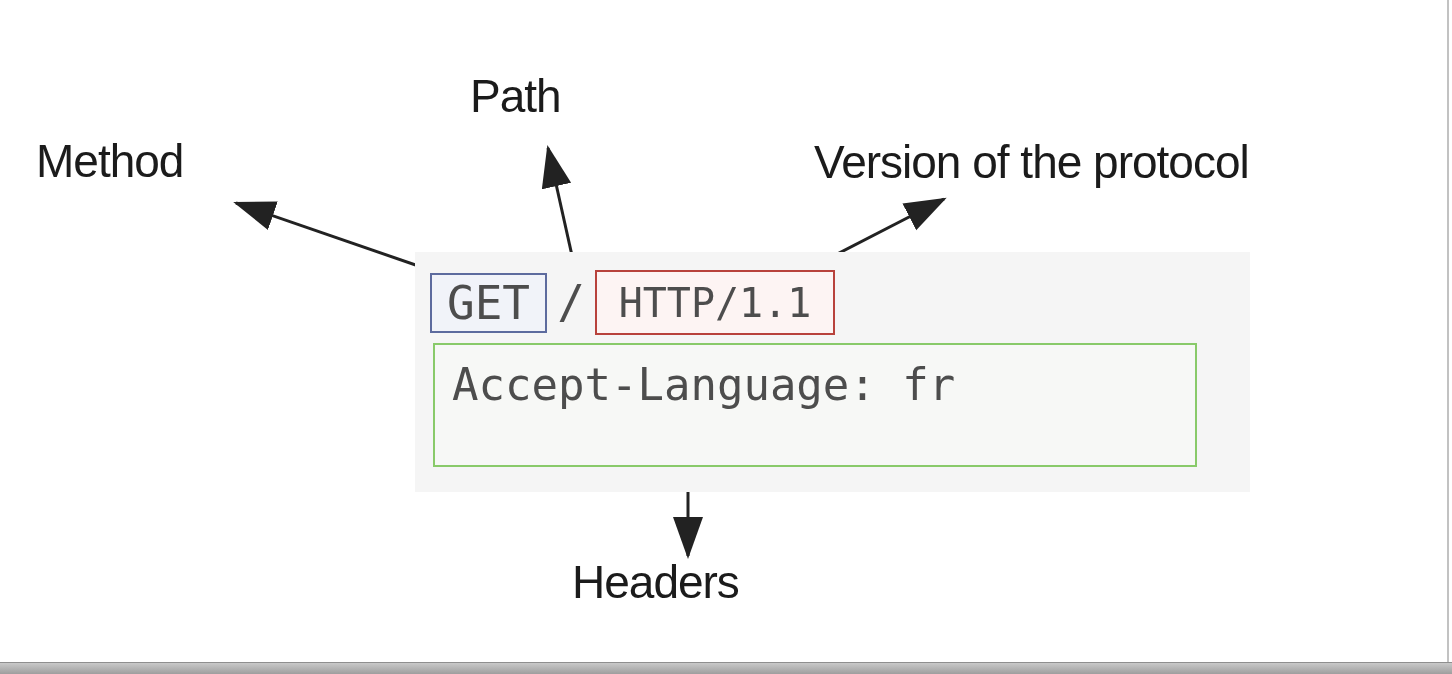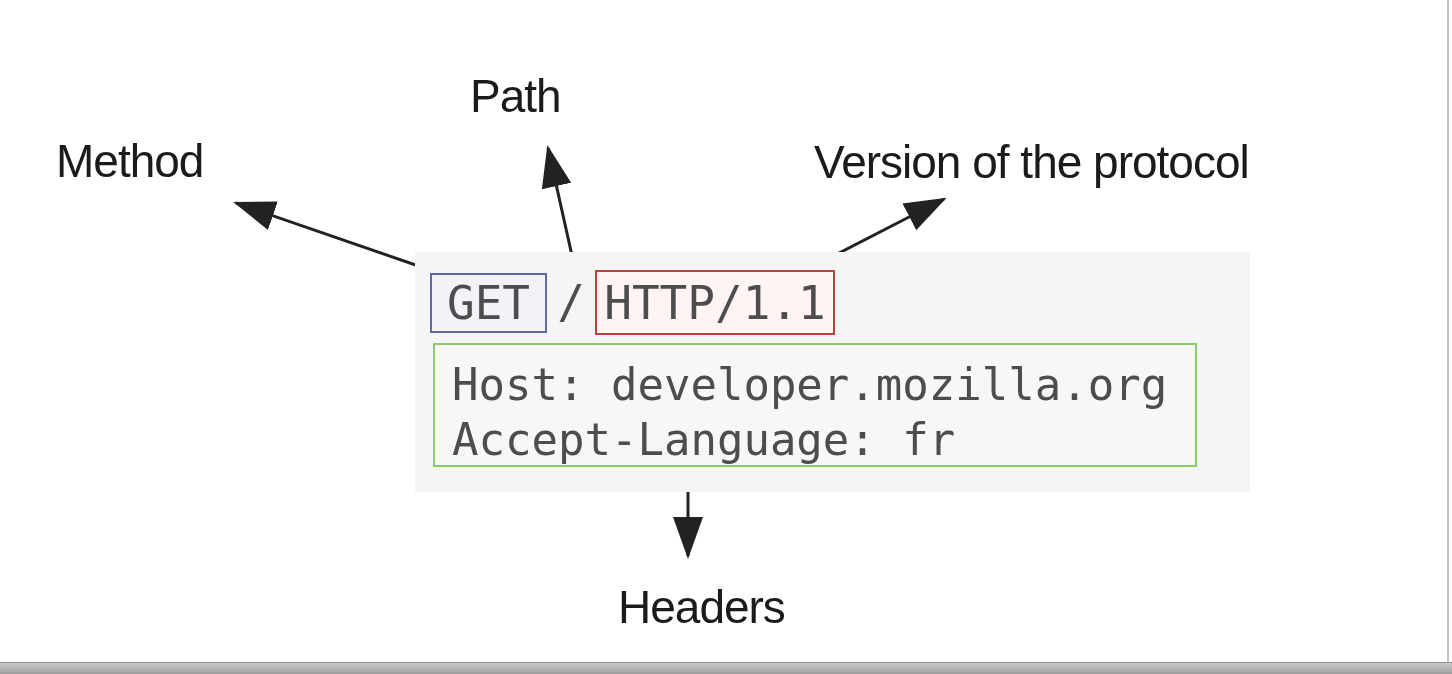--- a/index.html
+++ b/index.html
@@ -31,24 +31,24 @@
     fill: var(--arrow, #222222);
   }
   .diagram-label {
     position: absolute;
     font-size: 46px;
     line-height: 1.0;
     color: var(--label-text, #1b1b1b);
     white-space: nowrap;
     letter-spacing: -1px;
   }
-  .label-method  { left: 56px;  top: 138px; }
+  .label-method  { left: 36px;  top: 138px; }
   .label-path    { left: 470px; top: 73px; }
   .label-version { left: 814px; top: 139px; }
-  .label-headers { left: 572px; top: 584px; margin-left: 46px; }
+  .label-headers { left: 572px; top: 559px; }
 
   .code-panel {
     position: absolute;
     left: 415px; top: 252px;
     width: 835px; height: 240px;
     background: var(--panel-background, #f5f5f5);
   }
   .code {
     font-family: "DejaVu Sans Mono", "Liberation Mono", monospace;
     color: var(--code-text, #4d4d4d);
@@ -71,21 +71,21 @@
     font-size: 46px;
   }
   .protocol-box {
     position: absolute;
     left: 595px; top: 270px;
     width: 240px; height: 65px;
     border: 2px solid var(--protocol-box-border, #b8423c);
     background: var(--protocol-box-fill, #fdf4f3);
     box-sizing: border-box;
     display: flex; align-items: center; justify-content: center;
-    font-size: 46px;
+    font-size: 40px;
   }
   .headers-box {
     position: absolute;
     left: 433px; top: 343px;
     width: 764px; height: 124px;
     border: 2px solid var(--headers-box-border, #89ca6a);
     background: var(--headers-box-fill, #f7f8f6);
     box-sizing: border-box;
     padding: 12px 0 0 17px;
     font-size: 44px;
@@ -129,20 +129,19 @@
   <div class="diagram-label label-version">Version of the protocol</div>
   <div class="diagram-label label-headers">Headers</div>
 
   <div class="code-panel"></div>
 
   <div class="method-box code">GET</div>
   <div class="path-slash code">/</div>
   <div class="protocol-box code">HTTP/1.1</div>
 
   <div class="headers-box code">
-    <div>Host: developer.mozilla.org</div>
     <div>Accept-Language: fr</div>
   </div>
 
   <div class="window-edge-line"></div>
   <div class="bottom-scrollbar"></div>
 
 </div>
 
 </body></html>

